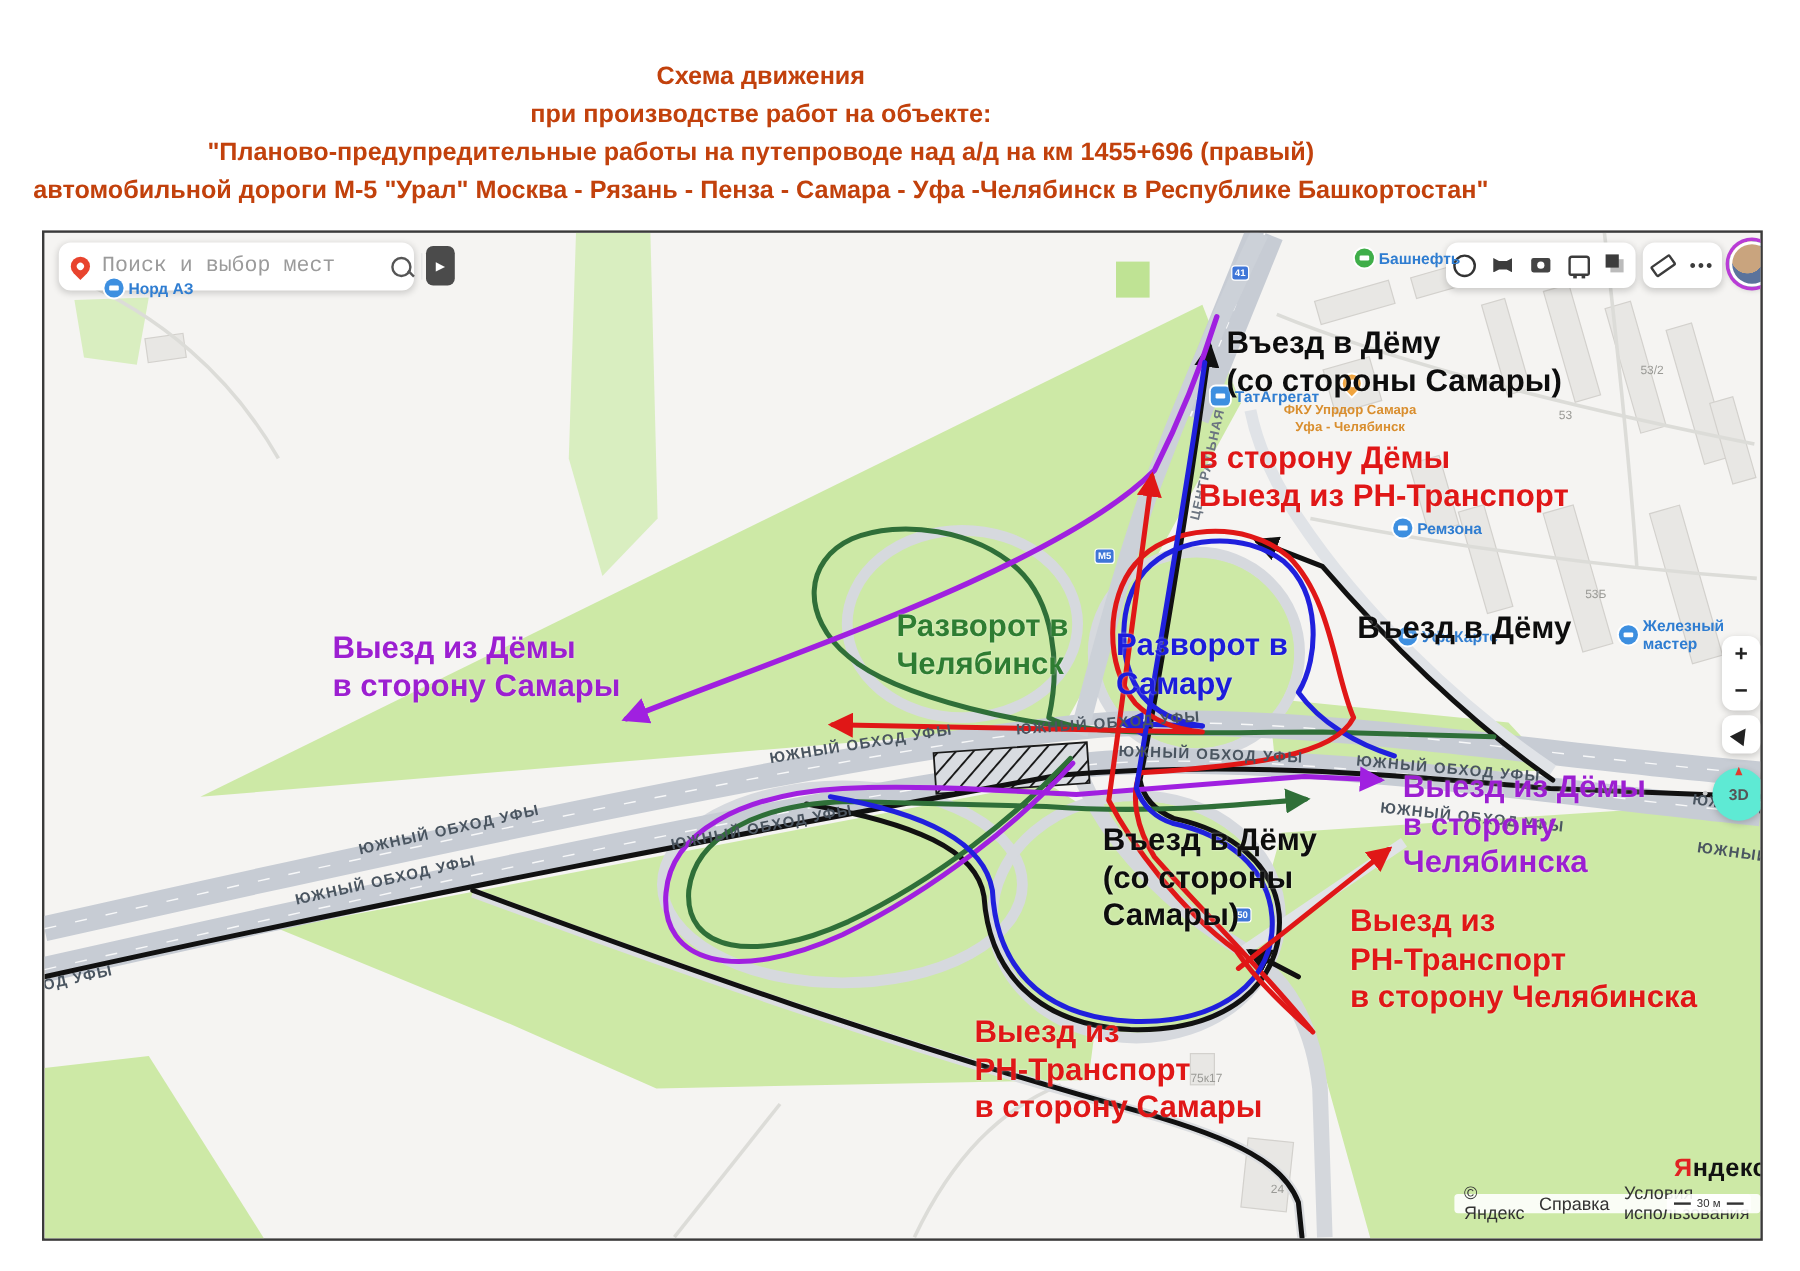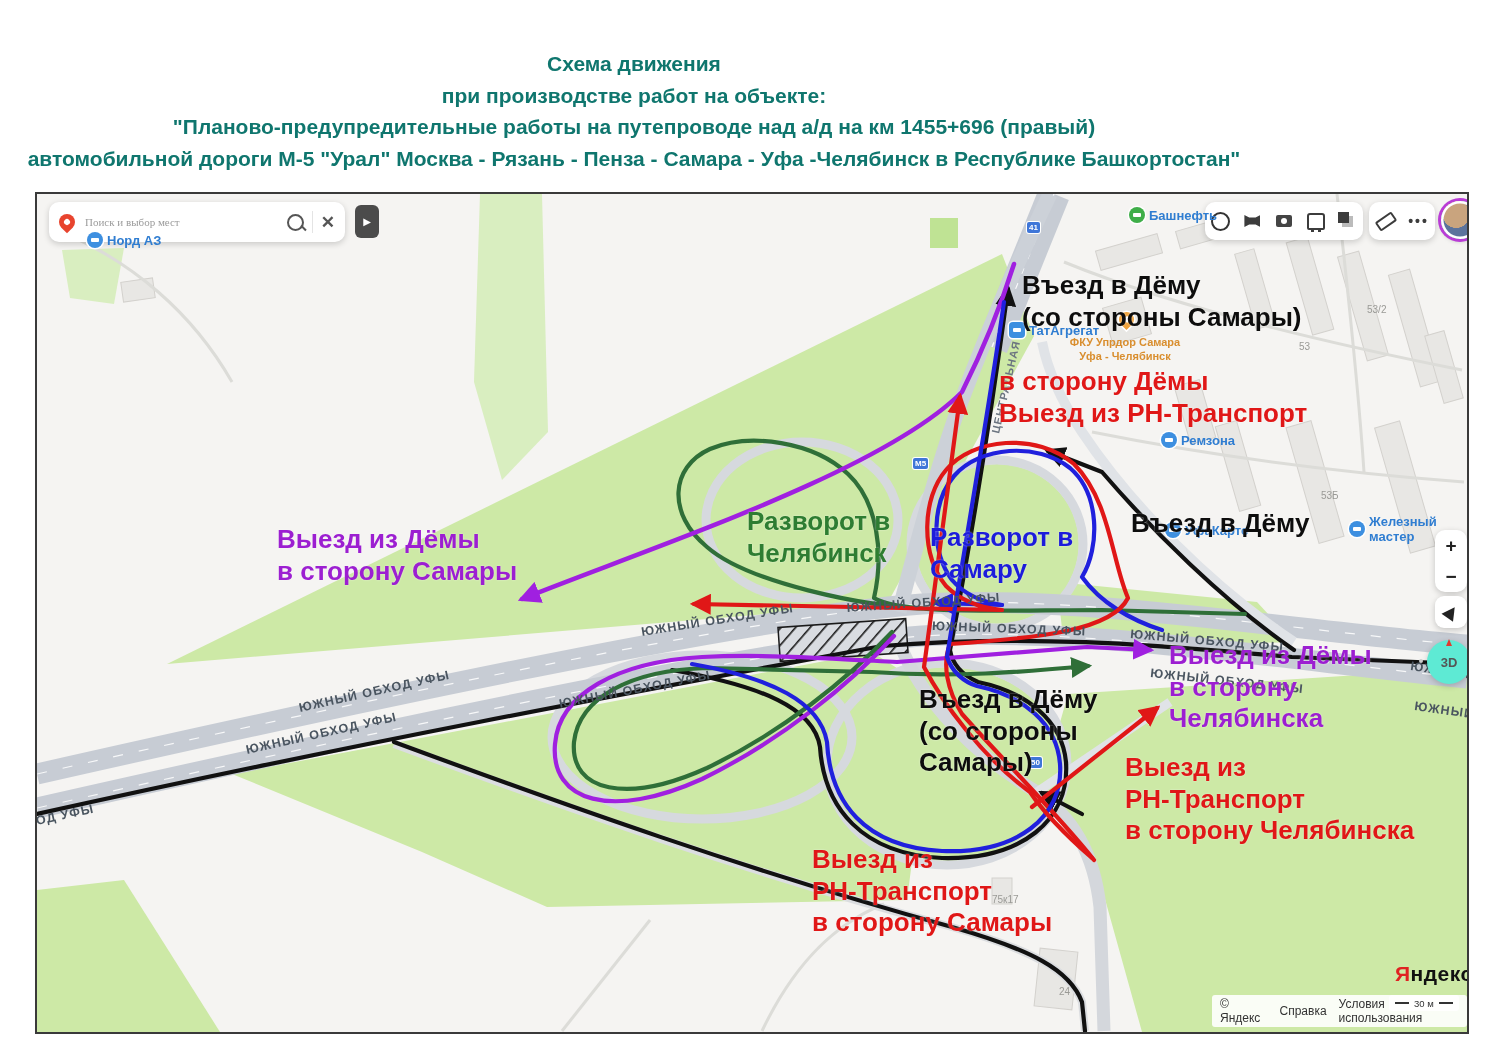--- a/index.html
+++ b/index.html
@@ -1,27 +1,27 @@
 <!DOCTYPE html>
 <html><head>
 <meta charset="utf-8">
 <style>
   html,body{margin:0;padding:0;background:#fff;}
   body{width:1500px;height:1059px;position:relative;font-family:"Liberation Sans",sans-serif;overflow:hidden;}
-  .title{position:absolute;left:0;top:48px;width:1268px;text-align:center;color:#0f766e;}
+  .title{position:absolute;left:0;top:48px;width:1268px;text-align:center;color:#c2410c;}
   .title div{font-weight:bold;font-size:21px;line-height:1.5;}
   .map{position:absolute;left:35px;top:192px;width:1430px;height:838px;border:2px solid #3a3a3a;background:#f5f4f2;overflow:hidden;}
   .map svg.base{position:absolute;left:0;top:0;width:100%;height:100%;}
   .ann{position:absolute;font-weight:bold;font-size:26px;line-height:1.22;white-space:nowrap;text-shadow:0 0 2px rgba(255,255,255,.6);}
   .c-black{color:#0d0d0d}.c-red{color:#e01717}.c-purple{color:#9c1fd1}.c-green{color:#2e7d32}.c-blue{color:#1c1cdb}
   
   .search{position:absolute;left:12px;top:8px;width:296px;height:40px;background:#fff;border-radius:10px;box-shadow:0 2px 6px rgba(0,0,0,.18);display:flex;align-items:center;padding:0 10px;box-sizing:border-box;gap:8px;}
   .pin{width:16px;height:16px;border-radius:50% 50% 50% 0;background:#e8442e;transform:rotate(-45deg);position:relative;flex:0 0 auto;}
   .pin::after{content:"";position:absolute;left:5px;top:5px;width:6px;height:6px;border-radius:50%;background:#fff;}
-  .search input{border:0;outline:0;flex:1;font-size:11px;color:#333;background:transparent;font-family:Liberation Serif, serif;}
+  .search input{border:0;outline:0;flex:1;font-size:18px;color:#333;background:transparent;font-family:Liberation Mono, monospace;}
   .search input::placeholder{color:#9b9b9b;}
   .mag{width:13px;height:13px;border:2px solid #555;border-radius:50%;position:relative;flex:0 0 auto;}
   .mag::after{content:"";position:absolute;left:11px;top:11px;width:7px;height:2px;background:#555;transform:rotate(45deg);}
   .vdiv{width:1px;height:22px;background:#e4e4e4;flex:0 0 auto;}
   .xicon{font-size:17px;color:#555;font-weight:bold;flex:0 0 auto;line-height:1;}
   .expander{position:absolute;left:318px;top:11px;width:24px;height:33px;background:#4b4b4b;border-radius:6px;display:flex;align-items:center;justify-content:center;}
   .expander span{color:#fff;font-size:10px;}
   
   .pill{position:absolute;height:38px;background:#fff;border-radius:10px;box-shadow:0 2px 6px rgba(0,0,0,.18);display:flex;align-items:center;justify-content:space-around;}
   .tico{width:20px;height:20px;display:flex;align-items:center;justify-content:center;color:#3c3c3c;font-size:15px;}
@@ -49,21 +49,21 @@
   .poi .ic{width:16px;height:16px;border-radius:50%;background:#3d8fe0;box-shadow:0 0 0 1.5px #fff;position:relative;flex:0 0 auto;}
   .poi .ic::after{content:"";position:absolute;left:4px;top:6px;width:8px;height:4px;background:#fff;border-radius:1px;}
   .poi .ic.green{background:#3fae49;}
   .poi .ic.sq{border-radius:4px;}
   .fku-pin{position:absolute;width:15px;height:15px;border-radius:50% 50% 50% 0;background:#f0a33c;transform:rotate(-45deg);box-shadow:0 0 0 1.5px #fff;}
   .fku-pin::after{content:"";position:absolute;left:4.5px;top:4.5px;width:6px;height:6px;border-radius:50%;background:#fff;}
   .fku-text{position:absolute;color:#d98e2e;font-size:11px;font-weight:bold;text-align:center;line-height:1.25;}
   .bnum{position:absolute;color:#9a9a96;font-size:10px;}
   .badge{position:absolute;background:#3f76d8;color:#fff;font-size:8px;font-weight:bold;border-radius:2px;padding:1px 2px;box-shadow:0 0 0 1px #fff;}
   
-  .attr{position:absolute;left:1175px;top:801px;height:32px;background:rgba(255,255,255,.9);border-radius:3px;display:flex;align-items:center;gap:12px;padding:0 8px;font-size:12px;color:#333;}
+  .attr{position:absolute;left:1175px;top:801px;height:16px;background:rgba(255,255,255,.9);border-radius:3px;display:flex;align-items:center;gap:12px;padding:0 8px;font-size:15px;color:#333;}
   .scale{position:absolute;left:1352px;top:801px;height:16px;background:rgba(255,255,255,.9);border-radius:3px;display:flex;align-items:center;gap:5px;padding:0 6px;font-size:9.5px;color:#333;}
   .scale b{display:block;width:14px;height:2px;background:#333;}
   .ylogo{position:absolute;left:1358px;top:768px;font-size:21px;font-weight:bold;color:#111;letter-spacing:.5px;}
   .ylogo span{color:#e02222;}
 </style>
 </head>
 <body>
 
 <div class="title">
   <div>Схема движения</div>

